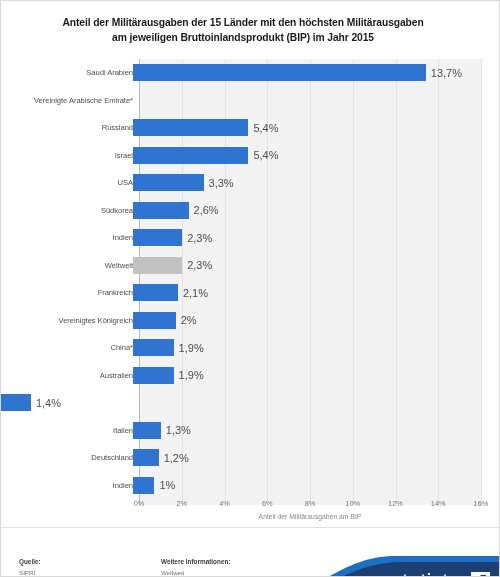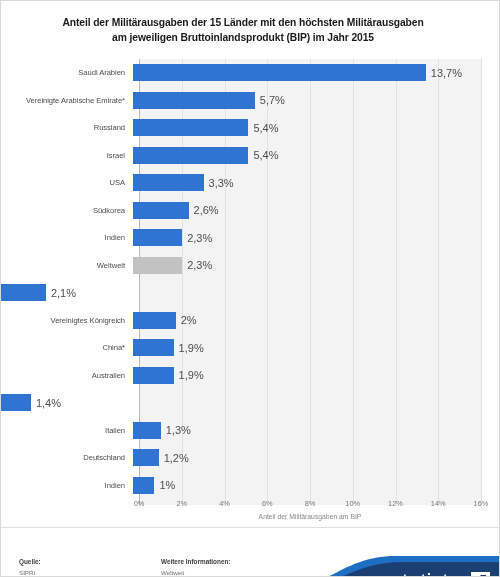--- a/index.html
+++ b/index.html
@@ -70,21 +70,20 @@
   .row{
     position:relative;
     height:27.5px;
     display:flex;
     align-items:center;
   }
   .cat-label{
     width:132px;
     flex:0 0 132px;
     text-align:right;
-    padding-right:8px;
     box-sizing:border-box;
     font-size:7.6px;
     color:#4d4d4d;
     white-space:nowrap;
     letter-spacing:-0.05px;
   }
   .bar-wrap{
     position:relative;
     flex:1 1 auto;
     height:100%;
@@ -202,24 +201,20 @@
   <div class="rows" id="rows">
       <div class="row">
         <div class="cat-label">Saudi Arabien</div>
         <div class="bar-wrap">
           <div class="bar" style="width: 292.837px;"></div>
           <span class="val-label">13,7%</span>
         </div>
       </div>
       <div class="row">
         <div class="cat-label">Vereinigte Arabische Emirate*</div>
-        <div class="bar-wrap">
-          <div class="bar" style="width: 121.838px;"></div>
-          <span class="val-label">5,7%</span>
-        </div>
       </div>
       <div class="row">
         <div class="cat-label">Russland</div>
         <div class="bar-wrap">
           <div class="bar" style="width: 115.425px;"></div>
           <span class="val-label">5,4%</span>
         </div>
       </div>
       <div class="row">
         <div class="cat-label">Israel</div>
@@ -250,20 +245,21 @@
         </div>
       </div>
       <div class="row">
         <div class="cat-label">Weltweit</div>
         <div class="bar-wrap">
           <div class="bar highlight" style="width: 49.1625px;"></div>
           <span class="val-label">2,3%</span>
         </div>
       </div>
       <div class="row">
+        <div class="cat-label">Frankreich</div>
         <div class="bar-wrap">
           <div class="bar" style="width: 44.8875px;"></div>
           <span class="val-label">2,1%</span>
         </div>
       </div>
       <div class="row">
         <div class="cat-label">Vereinigtes Königreich</div>
         <div class="bar-wrap">
           <div class="bar" style="width: 42.75px;"></div>
           <span class="val-label">2%</span>

